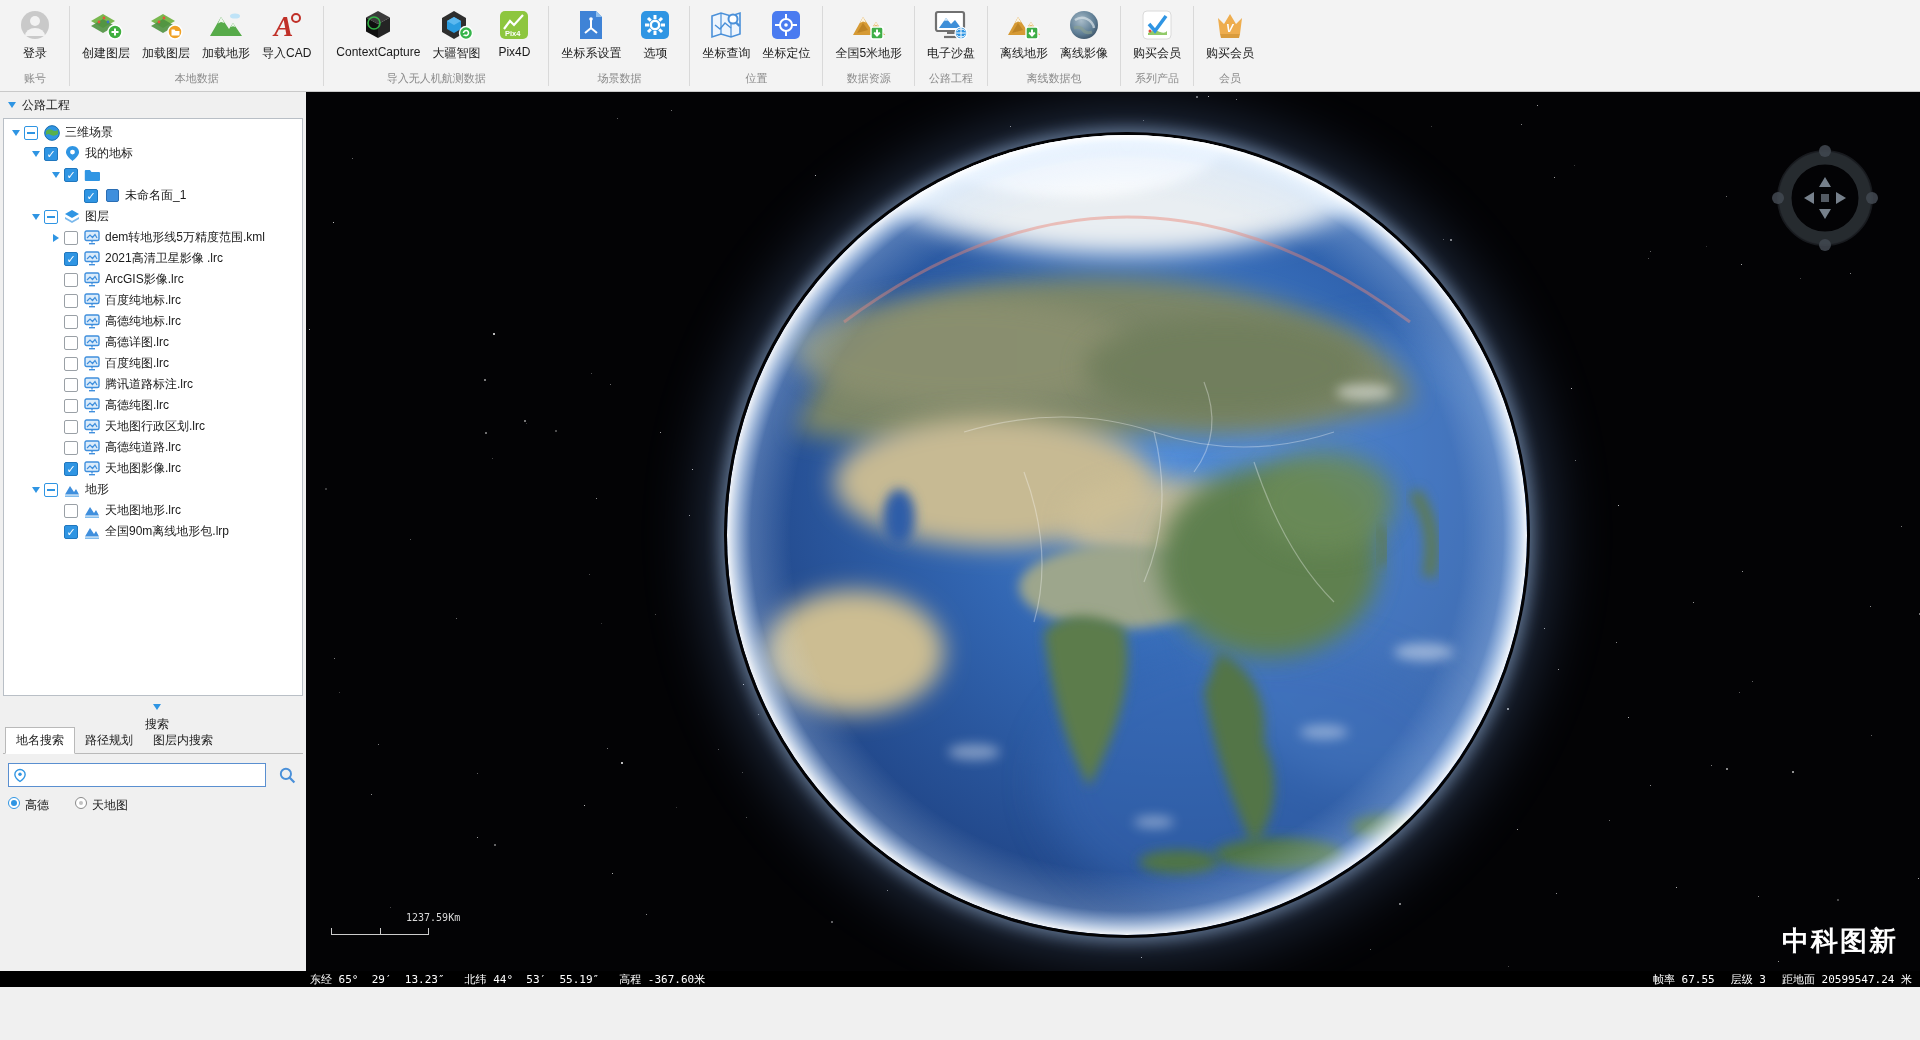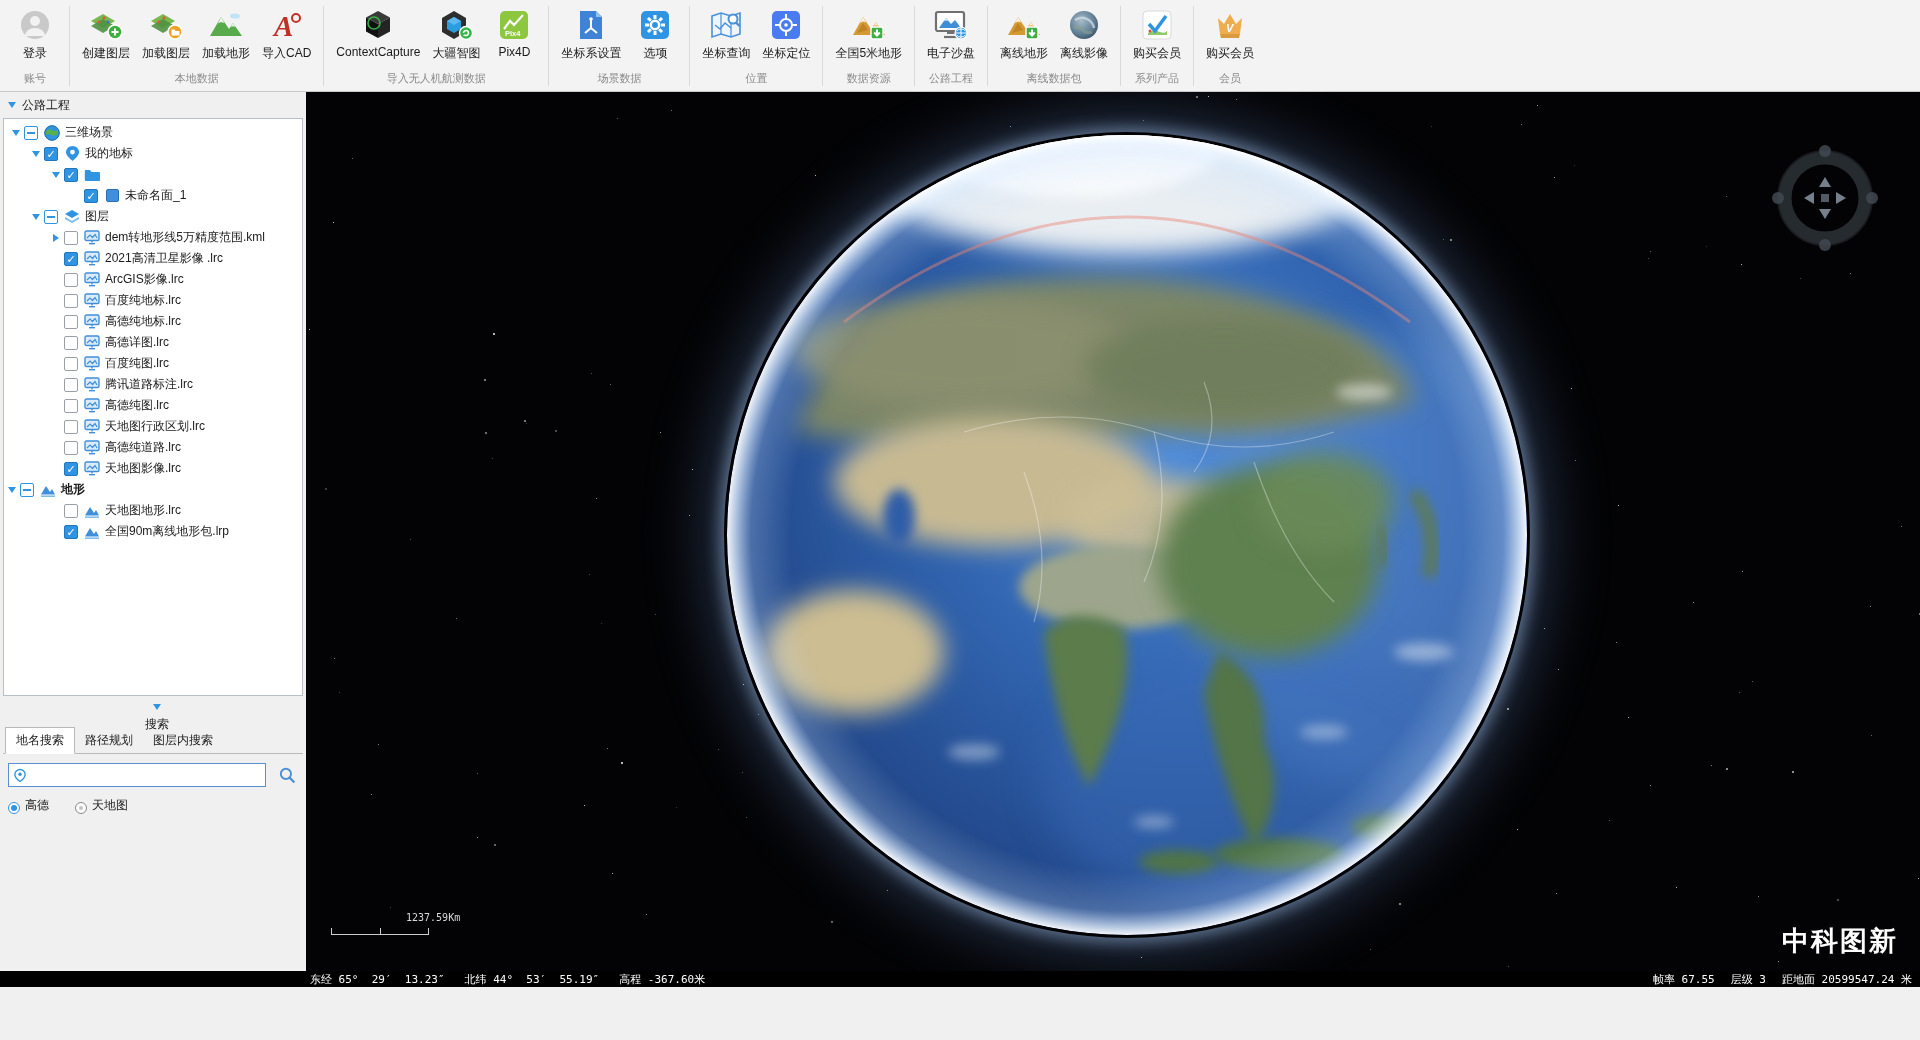--- a/index.html
+++ b/index.html
@@ -68,21 +68,21 @@
     margin:0 3px; padding-left:2px; flex:none; }
   .stab { padding:4px 10px; font-size:12px; color:#222; white-space:nowrap; }
   .stab.active { background:#fff; border:1px solid #b9b9b9; border-bottom:1px solid #fff; margin-bottom:-1px; }
   .search-row { display:flex; align-items:center; margin:9px 8px 2px; gap:10px; flex:none; }
   .search-input-wrap { position:relative; flex:1; height:24px; background:#fff;
     border:1px solid #5a8fd0; display:flex; align-items:center; }
   .search-input-wrap .pin { margin:0 3px 0 5px; display:flex; }
   .search-input { border:none; outline:none; flex:1; height:100%; font-size:12px; min-width:0; background:transparent; }
   .mag-btn { width:22px; height:22px; display:flex; align-items:center; justify-content:center; flex:none; }
   .radio-row { display:flex; gap:26px; margin:8px 0 0 8px; flex:none; }
-  .radio-wrap { display:flex; align-items:flex-end; gap:5px; font-size:12px; color:#1a1a1a; }
+  .radio-wrap { display:flex; align-items:flex-start; gap:5px; font-size:12px; color:#1a1a1a; }
   .radio { width:12px; height:12px; border-radius:50%; background:#fff; position:relative; flex:none; }
   .radio.sel { border:1px solid #2f95e3; }
   .radio.sel::after { content:''; position:absolute; left:2px; top:2px; width:6px; height:6px;
     border-radius:50%; background:#2f95e3; }
   .radio.unsel { border:1px solid #8a8a8a; }
   .radio.unsel::after { content:''; position:absolute; left:3px; top:3px; width:4px; height:4px;
     border-radius:50%; background:#c2c2c2; }
 
   
   .viewport { flex:1; position:relative; background:#030305; overflow:hidden; }
@@ -606,21 +606,21 @@
             <span class="tree-icon">
               <svg width="16" height="15" viewBox="0 0 16 15">
                 <rect x="1" y="1" width="14" height="9.5" rx="1.5" fill="#dcecfa" stroke="#3f8fdd" stroke-width="1.4"></rect>
                 <path d="M3 8 L6 5 L8.5 7.5 L11 4.5 L13 8" fill="none" stroke="#3f8fdd" stroke-width="1.2"></path>
                 <path d="M8 10.5 v2" stroke="#3f8fdd" stroke-width="1.4"></path>
                 <path d="M5 13.7 h6" stroke="#3f8fdd" stroke-width="1.4"></path>
               </svg>
             </span>
             <span class="tree-label">天地图影像.lrc</span>
           </div>
-          <div class="tree-row" style=" font-weight: bold;">
+          <div class="tree-row" style="padding-left: 24px;">
             <span class="expander open"></span>
             <span class="cbox partial"></span>
             <span class="tree-icon">
               <svg width="16" height="14" viewBox="0 0 16 14">
                 <path d="M1 11.5 L6 3 L10 9 L12 6 L15 11.5 Z" fill="#3f8fdd"></path>
                 <path d="M1 13.2 h14" stroke="#7bb9ec" stroke-width="1.5"></path>
               </svg>
             </span>
             <span class="tree-label">地形</span>
           </div>

